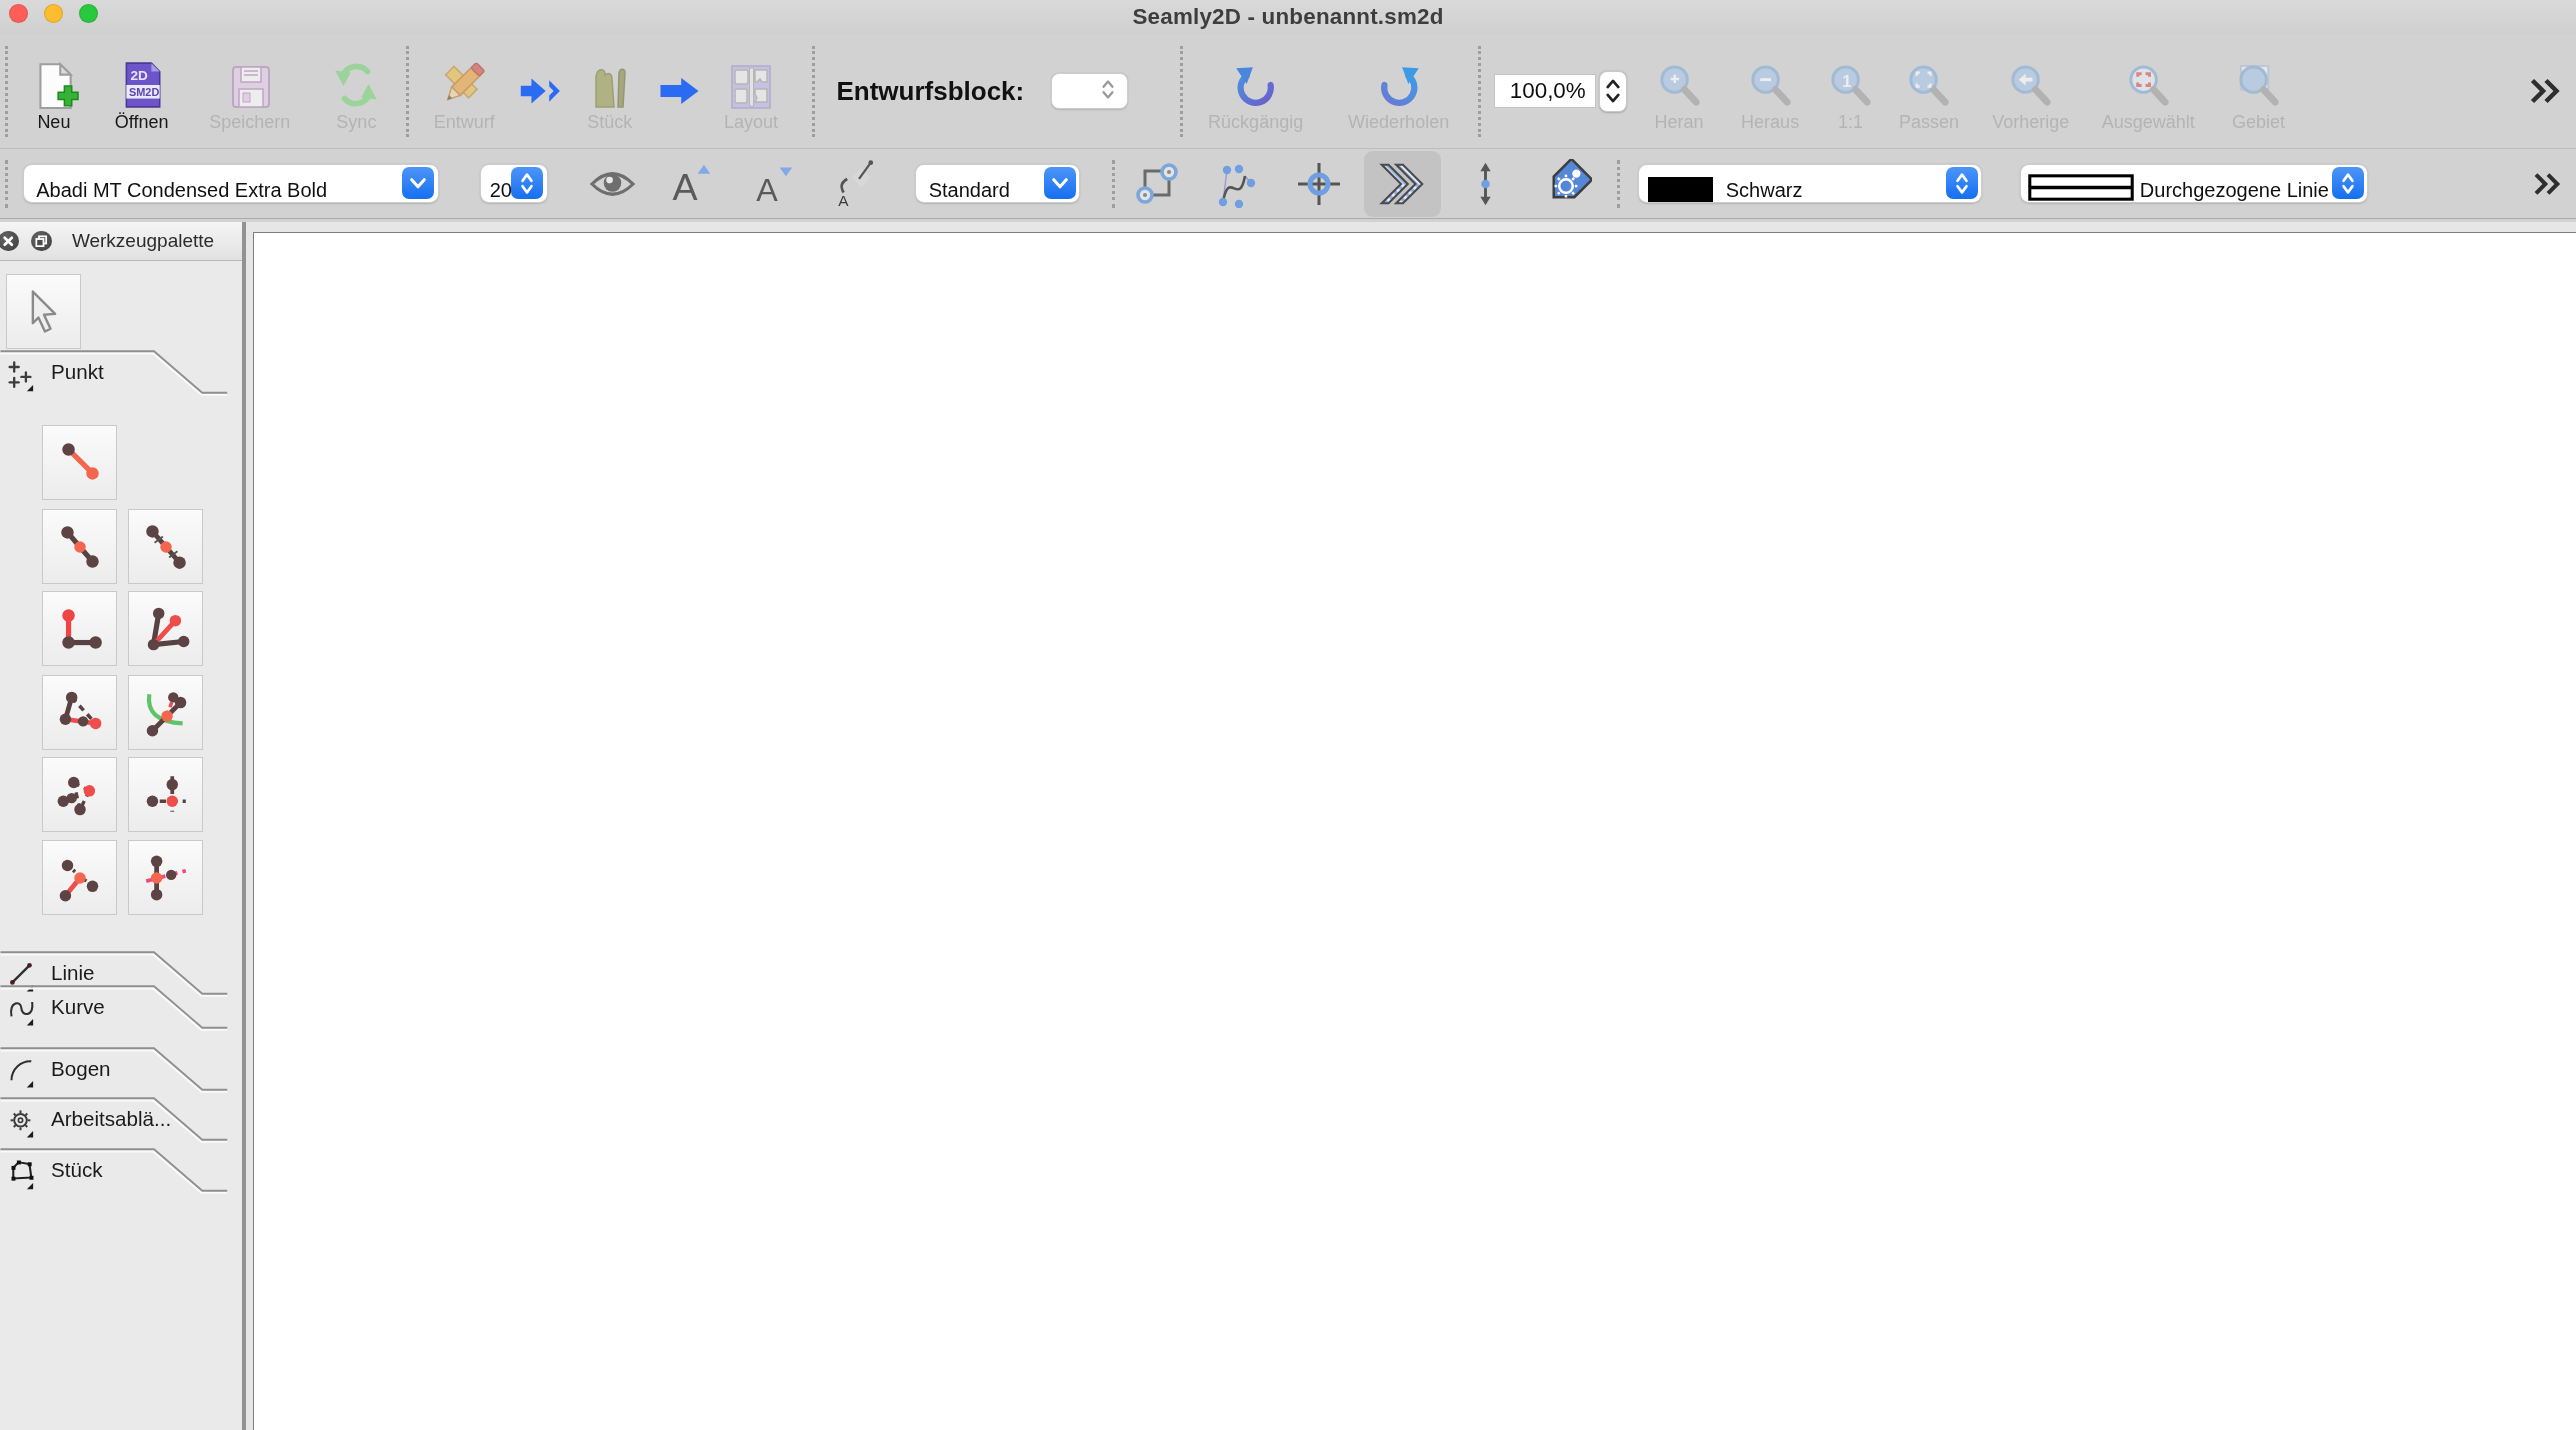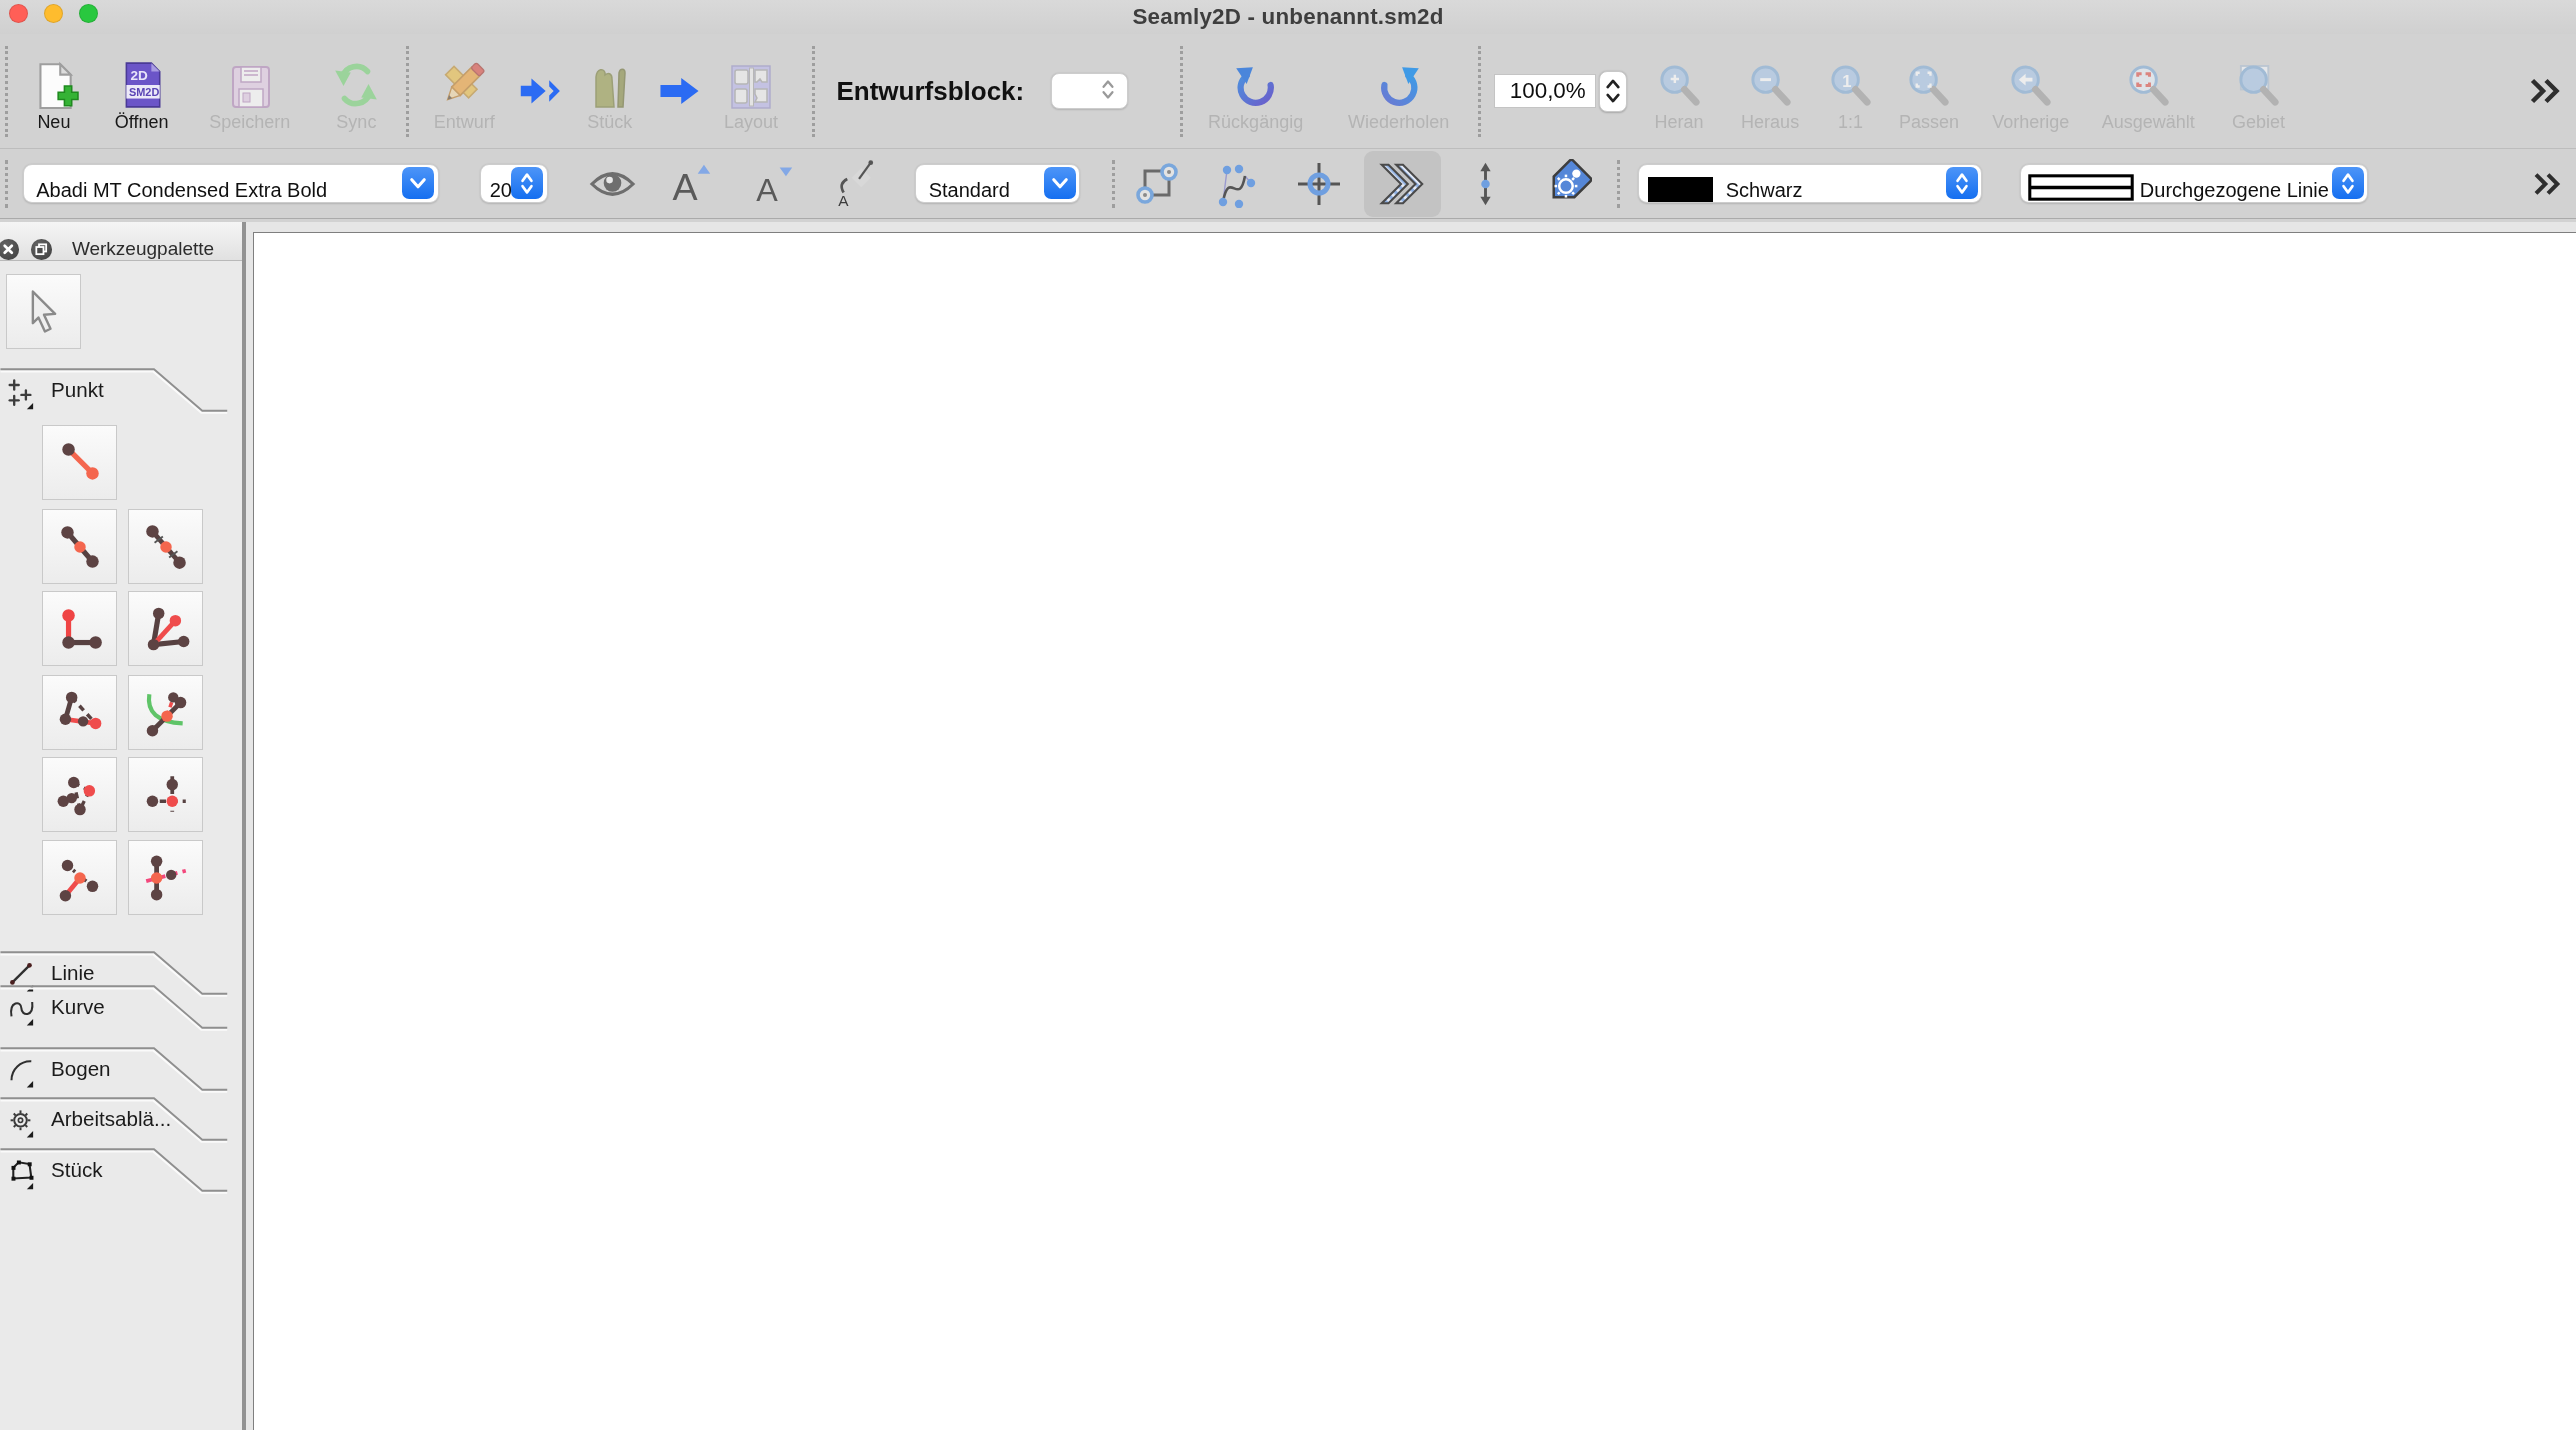--- a/index.html
+++ b/index.html
@@ -45,21 +45,21 @@
     font-size:22.4px; color:#0d0d0d; flex:0 0 auto; }
   .stepper{ width:28px; height:41px; background:#fff; border-radius:8px; border:0.9px solid #c8c8c8;
     box-shadow:0 0.9px 1.8px rgba(0,0,0,.2); margin-left:3.6px; display:flex; flex-direction:column;
     align-items:center; justify-content:center; gap:3.6px; flex:0 0 auto; }
   .swatch-black{ width:65px; height:25px; background:#000; margin-left:9px; flex:0 0 auto; }
 
   
   .content{ position:absolute; top:222px; left:0; right:0; bottom:0; }
   .dock{ position:absolute; left:0; top:0; width:242px; height:100%; background:#eaeaea; }
   .dock-header{ position:relative; height:39px; background:linear-gradient(#f5f5f5,#e1e1e1);
-    border-bottom:1.8px solid #b9b9b9; display:flex; align-items:flex-end; }
+    border-bottom:1.8px solid #b9b9b9; display:flex; align-items:center; }
   .circle-btn{ width:20.6px; height:20.6px; border-radius:50%;
     background:radial-gradient(circle at 35% 32%, #646464, #3e3e3e);
     display:flex; align-items:center; justify-content:center; flex:0 0 auto; }
   .dock-title{ font-size:19px; color:#2c2c2c; margin-left:20px; }
 
   .tool-btn{ position:absolute; width:75px; height:75px;
     background:linear-gradient(#fbfbfb,#ececec); border:1.8px solid #c9c9c9;
     display:flex; align-items:center; justify-content:center; }
   .section{ position:absolute; left:0; width:242px; height:50px; }
   .section svg.tabline{ position:absolute; left:0; top:0; }
@@ -531,21 +531,21 @@
         </span>
         <span class="dock-title">Werkzeugpalette</span>
       </div>
 
       <div class="tool-btn" style="left:6.3px;top:52px">
         <svg width="52" height="52" viewBox="0 0 56 56">
           <polygon points="16,6 40,30 28,31 35,46 29,49 22,34 16,40" fill="#efefef" stroke="#8a8a8a" stroke-width="2.6" stroke-linejoin="round"></polygon>
         </svg>
       </div>
 
-      <div class="section" style="top:145px">
+      <div class="section" style="top:127px">
         <svg class="tabline" width="242" height="50" viewBox="0 0 270 56">
           <polyline points="0,5 171,5 225,51 254,51" fill="none" stroke="#fafafa" stroke-width="2.5"></polyline>
           <polyline points="0,2.5 172,2.5 226,49 254,49" fill="none" stroke="#8f8f8f" stroke-width="2"></polyline>
         </svg>
         <svg class="sec-ico" viewBox="0 0 40 40">
           <g stroke="#3c3c3c" stroke-width="2.6" stroke-linecap="round">
             <line x1="8" y1="5" x2="8" y2="15"></line>
               <line x1="3" y1="10" x2="13" y2="10"></line>
             <line x1="8" y1="22" x2="8" y2="32"></line>
               <line x1="3" y1="27" x2="13" y2="27"></line>

